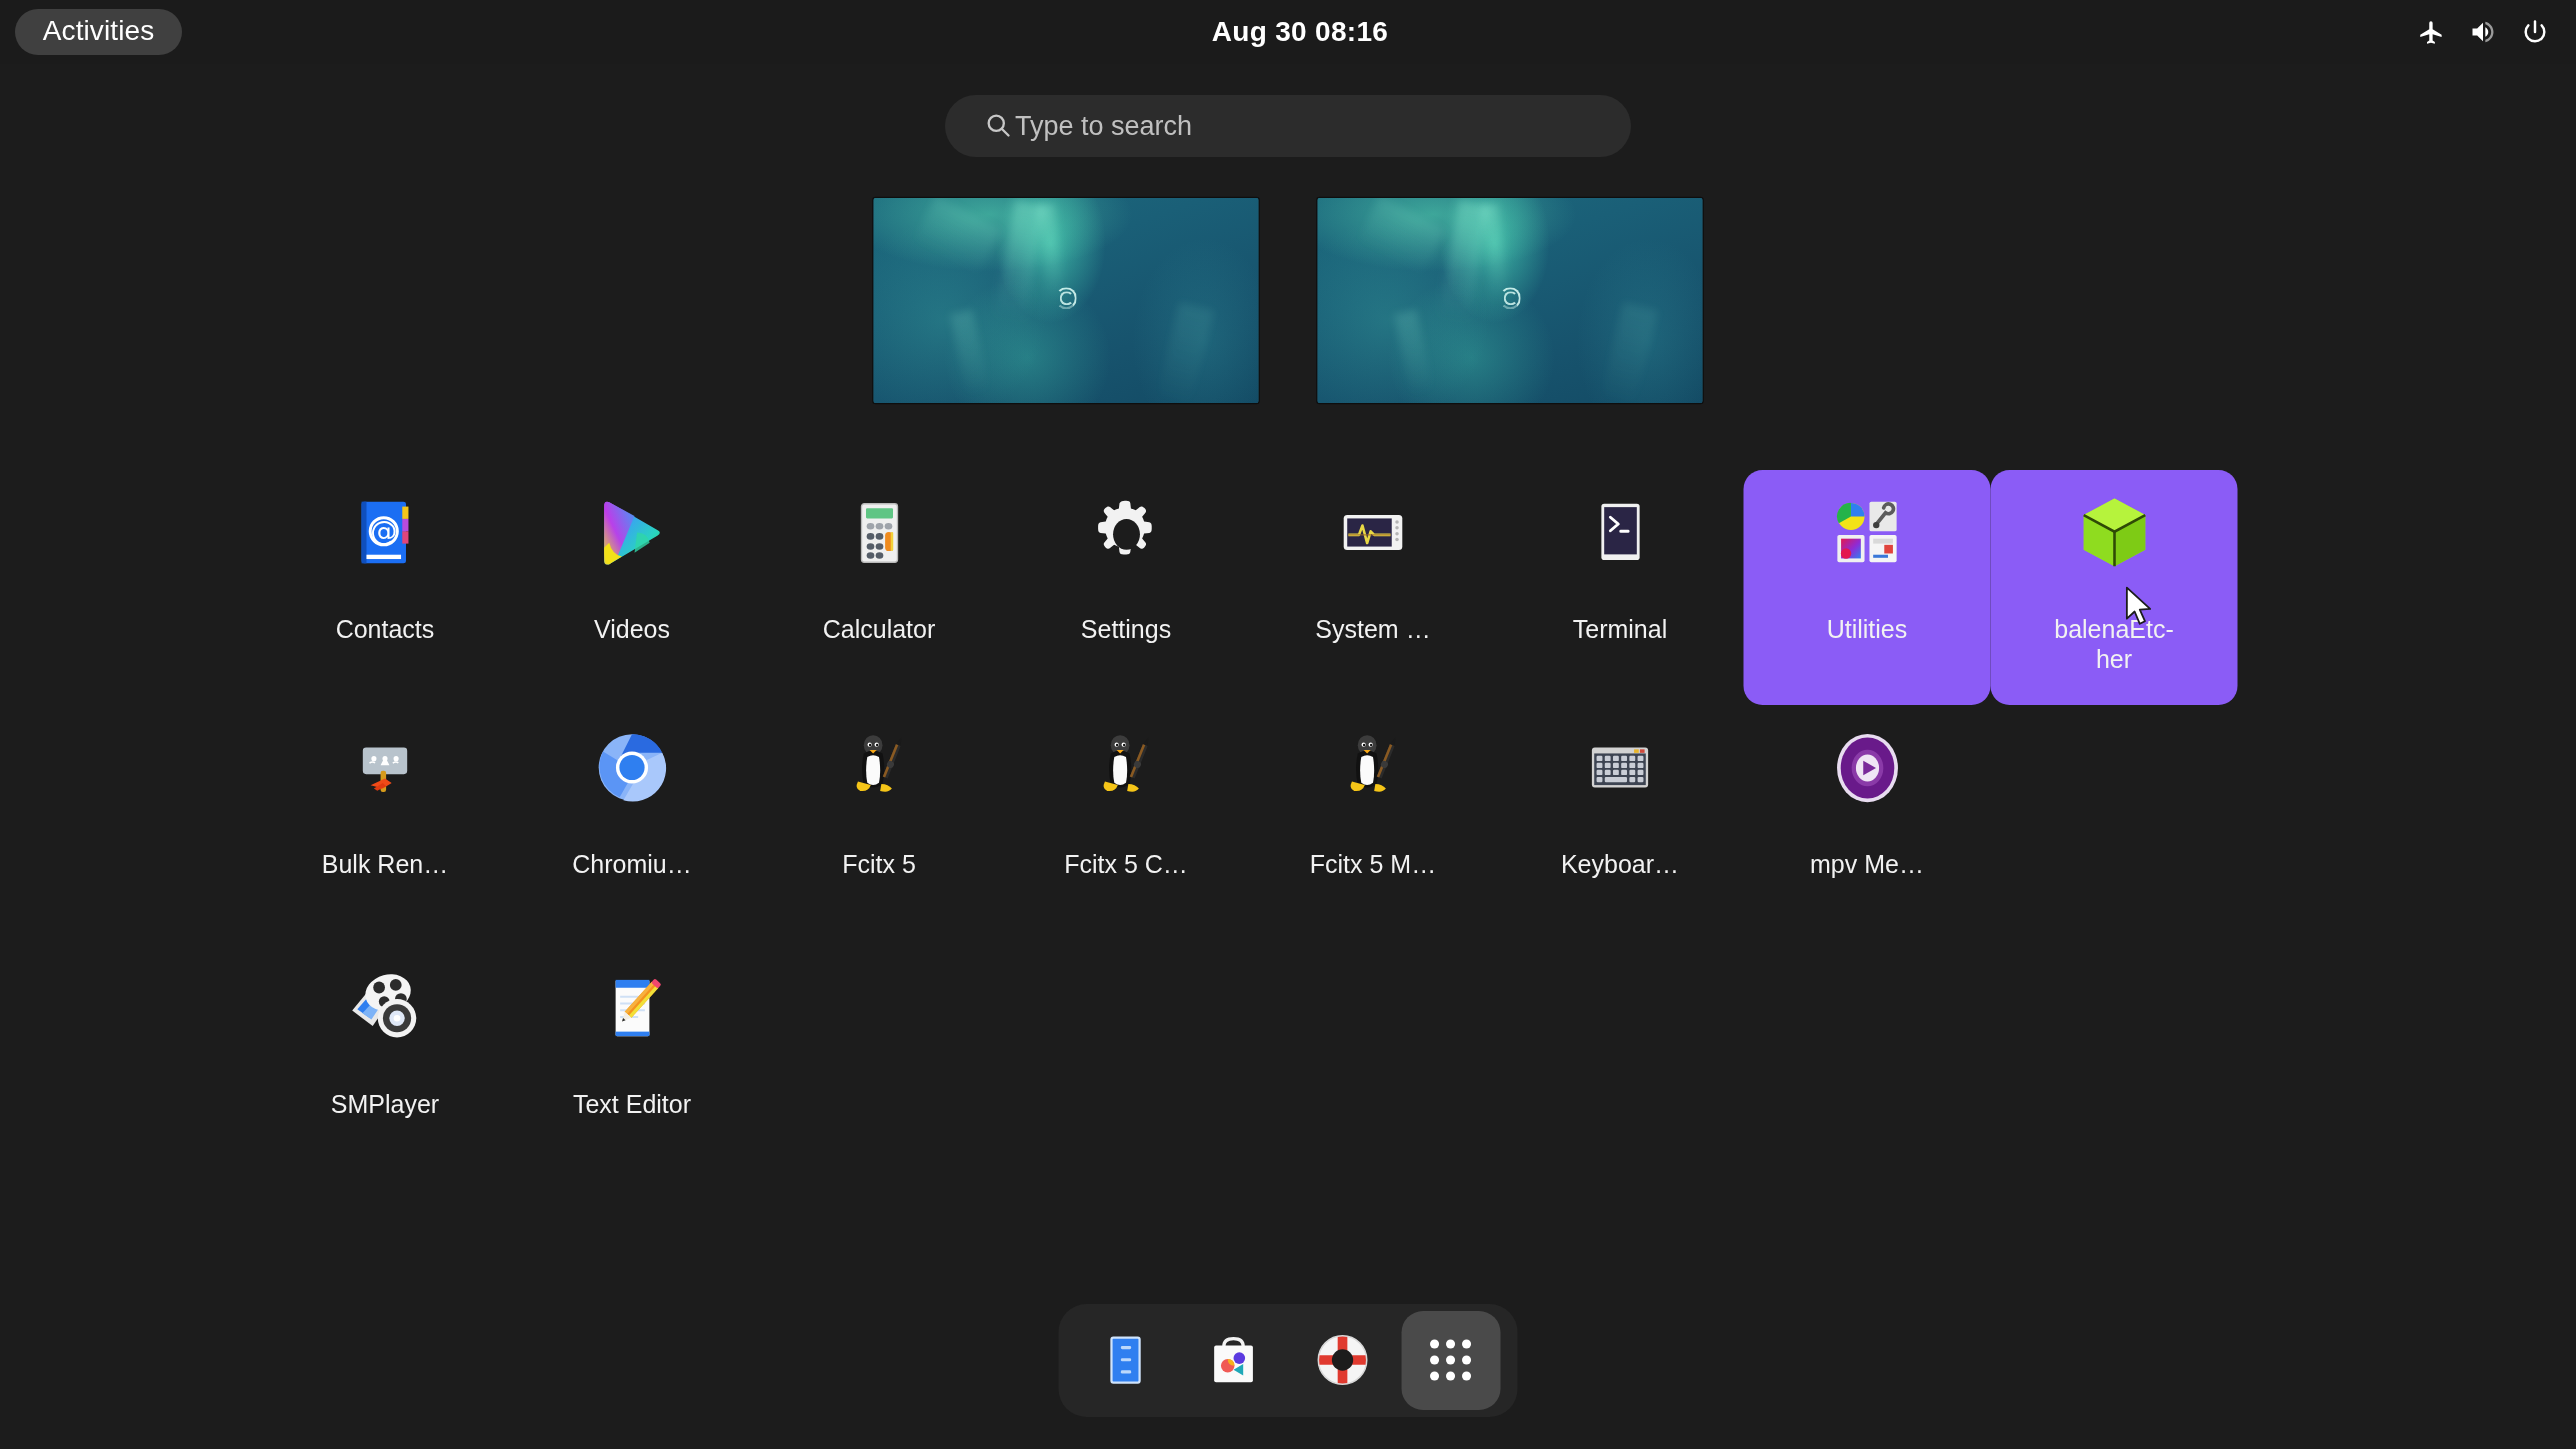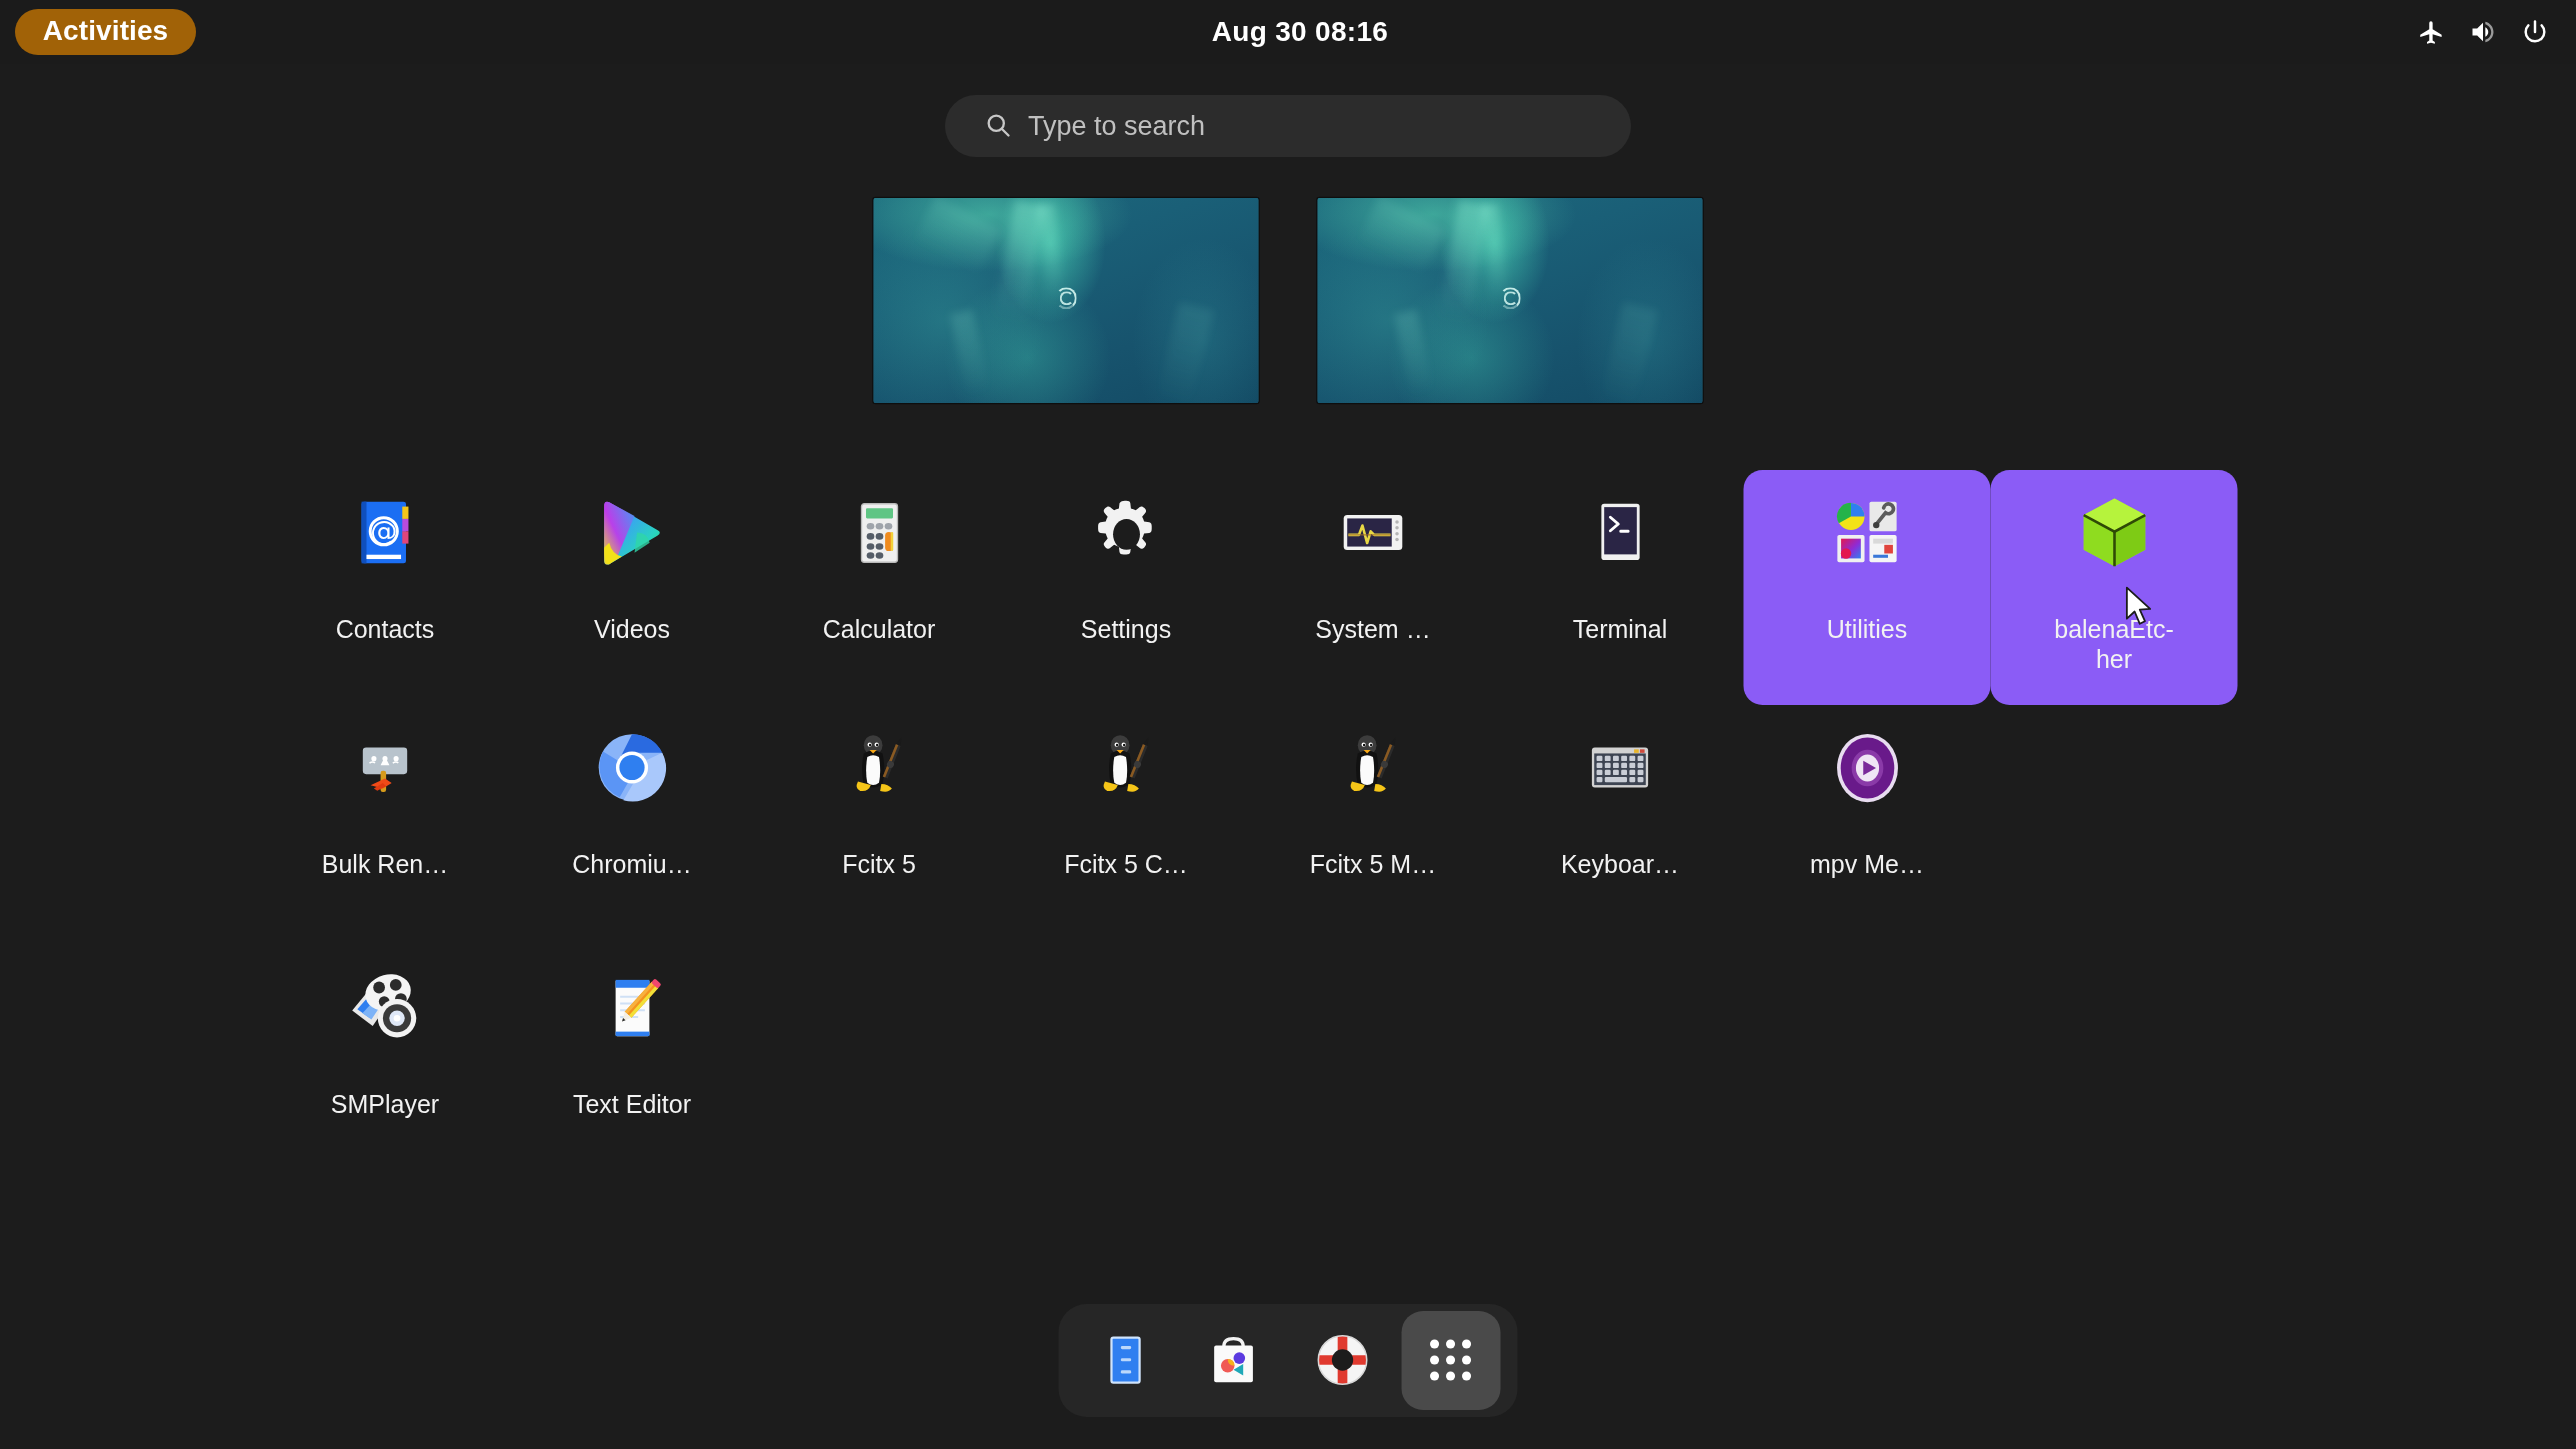--- a/index.html
+++ b/index.html
@@ -14,24 +14,24 @@
   
   .topbar {
     position: absolute; top: 0; left: 0; width: 2576px; height: 64px;
     background: #1b1b1b;
     display: flex; align-items: center;
   }
   .activities {
     margin-left: 14.8px;
     padding: 8px 28px 9.4px 28px;
     border-radius: 32px;
-    background: #a16207;
+    background: #404040;
     color: #ffffff;
     font-size: 28px;
-    font-weight: bold;
+    font-weight: normal;
     letter-spacing: 0.1px;
     line-height: 1;
   }
   .clock {
     position: absolute; left: 50%; top: 50%;
     transform: translate(-50%, -50%);
     color: #ffffff; font-size: 28px; font-weight: bold;
     white-space: nowrap; letter-spacing: 0.3px; margin-left: 12px;
   }
   .tray {
@@ -44,21 +44,21 @@
   .searchwrap {
     position: absolute; top: 95px; left: 50%; transform: translateX(-50%);
     width: 686px; height: 62px;
   }
   .searchbox {
     width: 100%; height: 100%;
     background: #2c2c2c;
     border-radius: 31px;
     display: flex; align-items: center;
     padding-left: 39px;
-    gap: 16px;
+    gap: 3px;
   }
   .searchbox .ph {
     color: #c0c0c0; font-size: 27px; line-height: 1;
   }
 
   
   .ws-row {
     position: absolute; top: 198px; left: 50%; transform: translateX(-50%);
     display: flex; gap: 59px; align-items: flex-start;
   }

